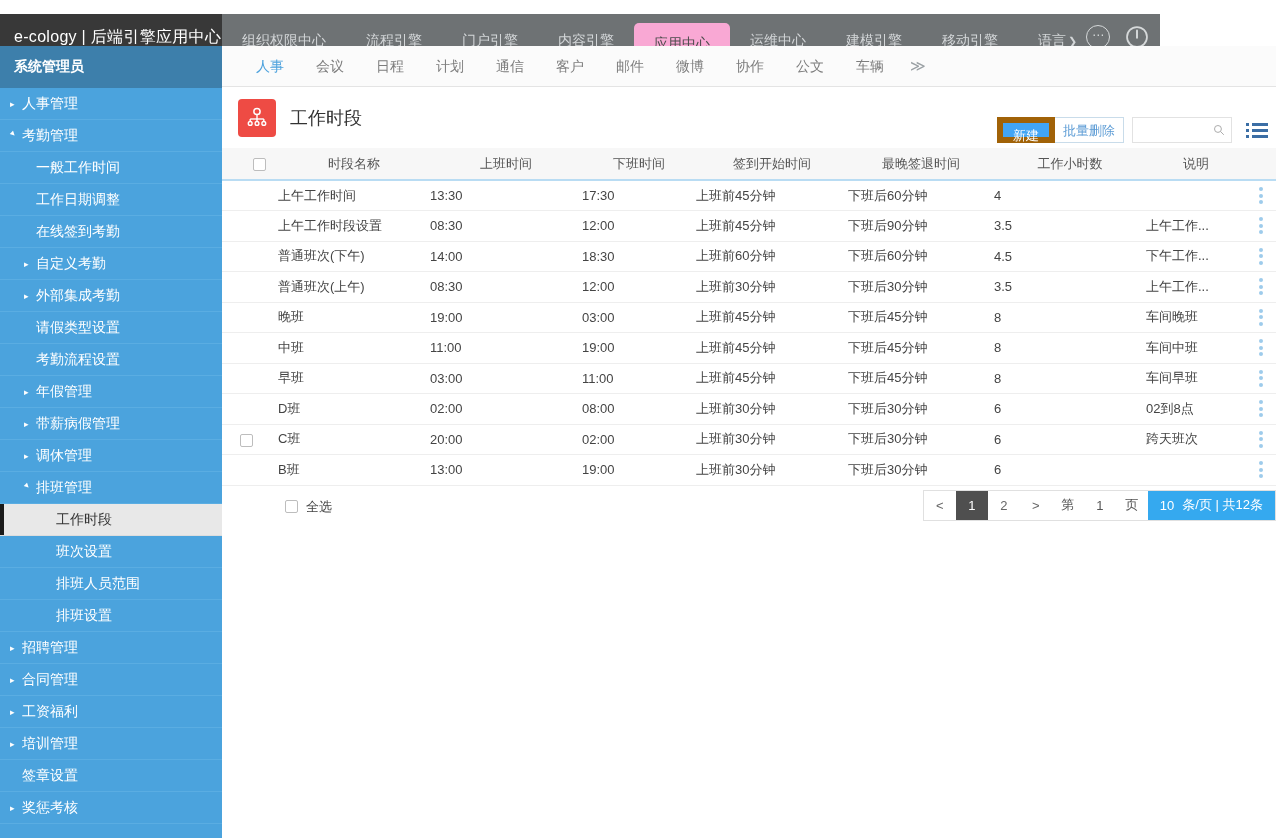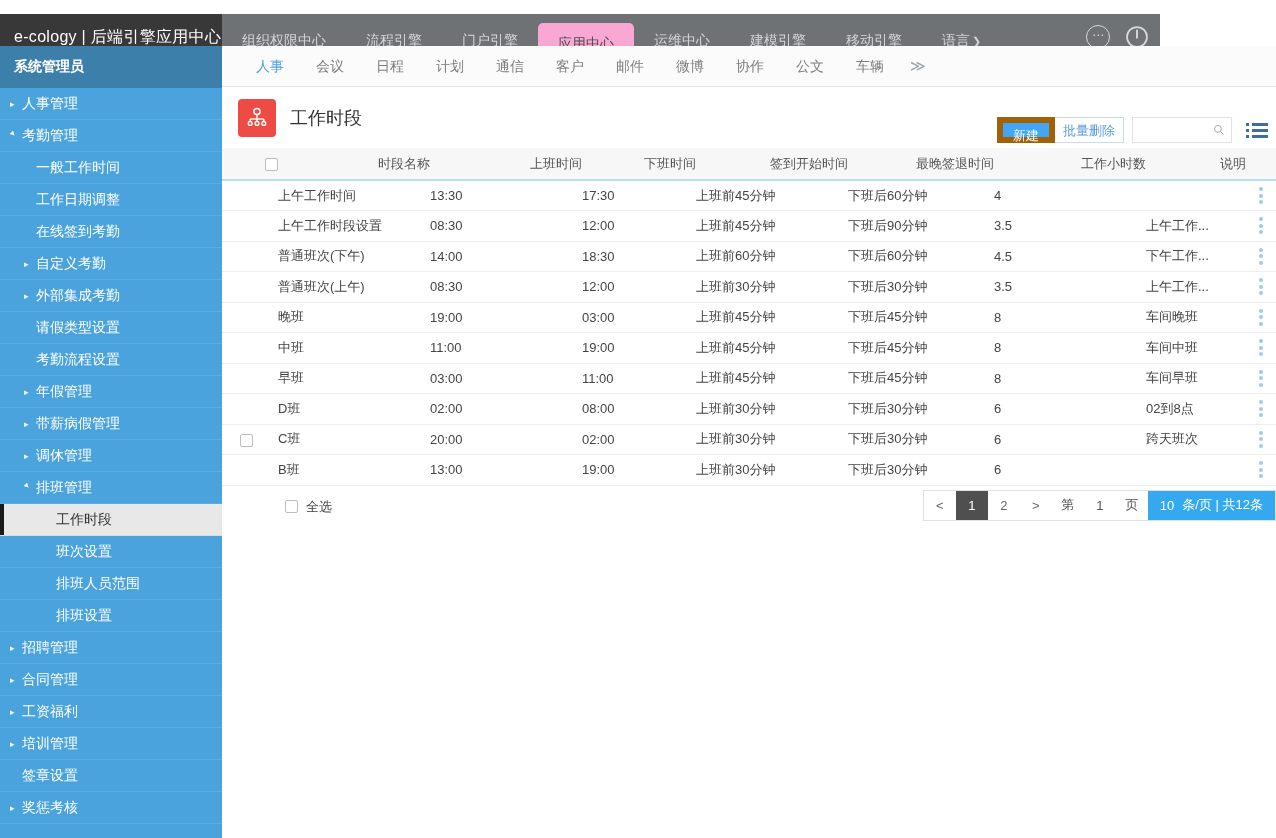--- a/index.html
+++ b/index.html
@@ -95,21 +95,21 @@
   .search-wrap input { border: none; outline: none; width: 74px; font-size: 12px; color: #555; background: transparent; }
   .list-icon { margin-left: 14px; width: 22px; cursor: pointer; display: flex; flex-direction: column; gap: 3px; }
   .li-row { display: flex; align-items: center; gap: 3px; }
   .li-dot { width: 3px; height: 3px; background: #3b6ea5; }
   .li-bar { height: 3px; background: #3b6ea5; flex: 1; }
 
   
   table.grid { width: 1054px; border-collapse: collapse; table-layout: fixed; }
   table.grid thead th {
     height: 32px; background: #f7f7f7; font-size: 13px; color: #555555; font-weight: normal;
-    text-align: right; border-bottom: 2px solid #b9dcf3;
+    text-align: center; border-bottom: 2px solid #b9dcf3;
   }
   table.grid tbody td {
     height: 30.5px; font-size: 13px; color: #444444; border-bottom: 1px solid #eeeeee;
     text-align: left; white-space: nowrap; overflow: hidden; text-overflow: ellipsis;
   }
   .c-chk { width: 56px; padding-left: 18px; }
   .c-name { width: 152px; }
   .c-on { width: 152px; }
   .c-off { width: 114px; }
   .c-sin { width: 152px; }
@@ -143,20 +143,21 @@
 <body>
 
 <div class="app">
 
   <div class="topbar">
     <div class="logo-box">e-cology | 后端引擎应用中心</div>
     <div class="eng-tabs" id="engTabs">
         <div class="eng-tab"><span>组织权限中心</span></div>
         <div class="eng-tab"><span>流程引擎</span></div>
         <div class="eng-tab"><span>门户引擎</span></div>
+        <div class="eng-tab"><span>内容引擎</span></div>
         <div class="eng-tab active"><span>应用中心</span></div>
         <div class="eng-tab"><span>运维中心</span></div>
         <div class="eng-tab"><span>建模引擎</span></div>
         <div class="eng-tab"><span>移动引擎</span></div>
         <div class="eng-tab"><span>语言</span><span class="chev">❯</span></div>
       </div>
     <div class="top-icons">
       <div class="circ-icon">
         <span class="dots">⋯</span>
       </div>

